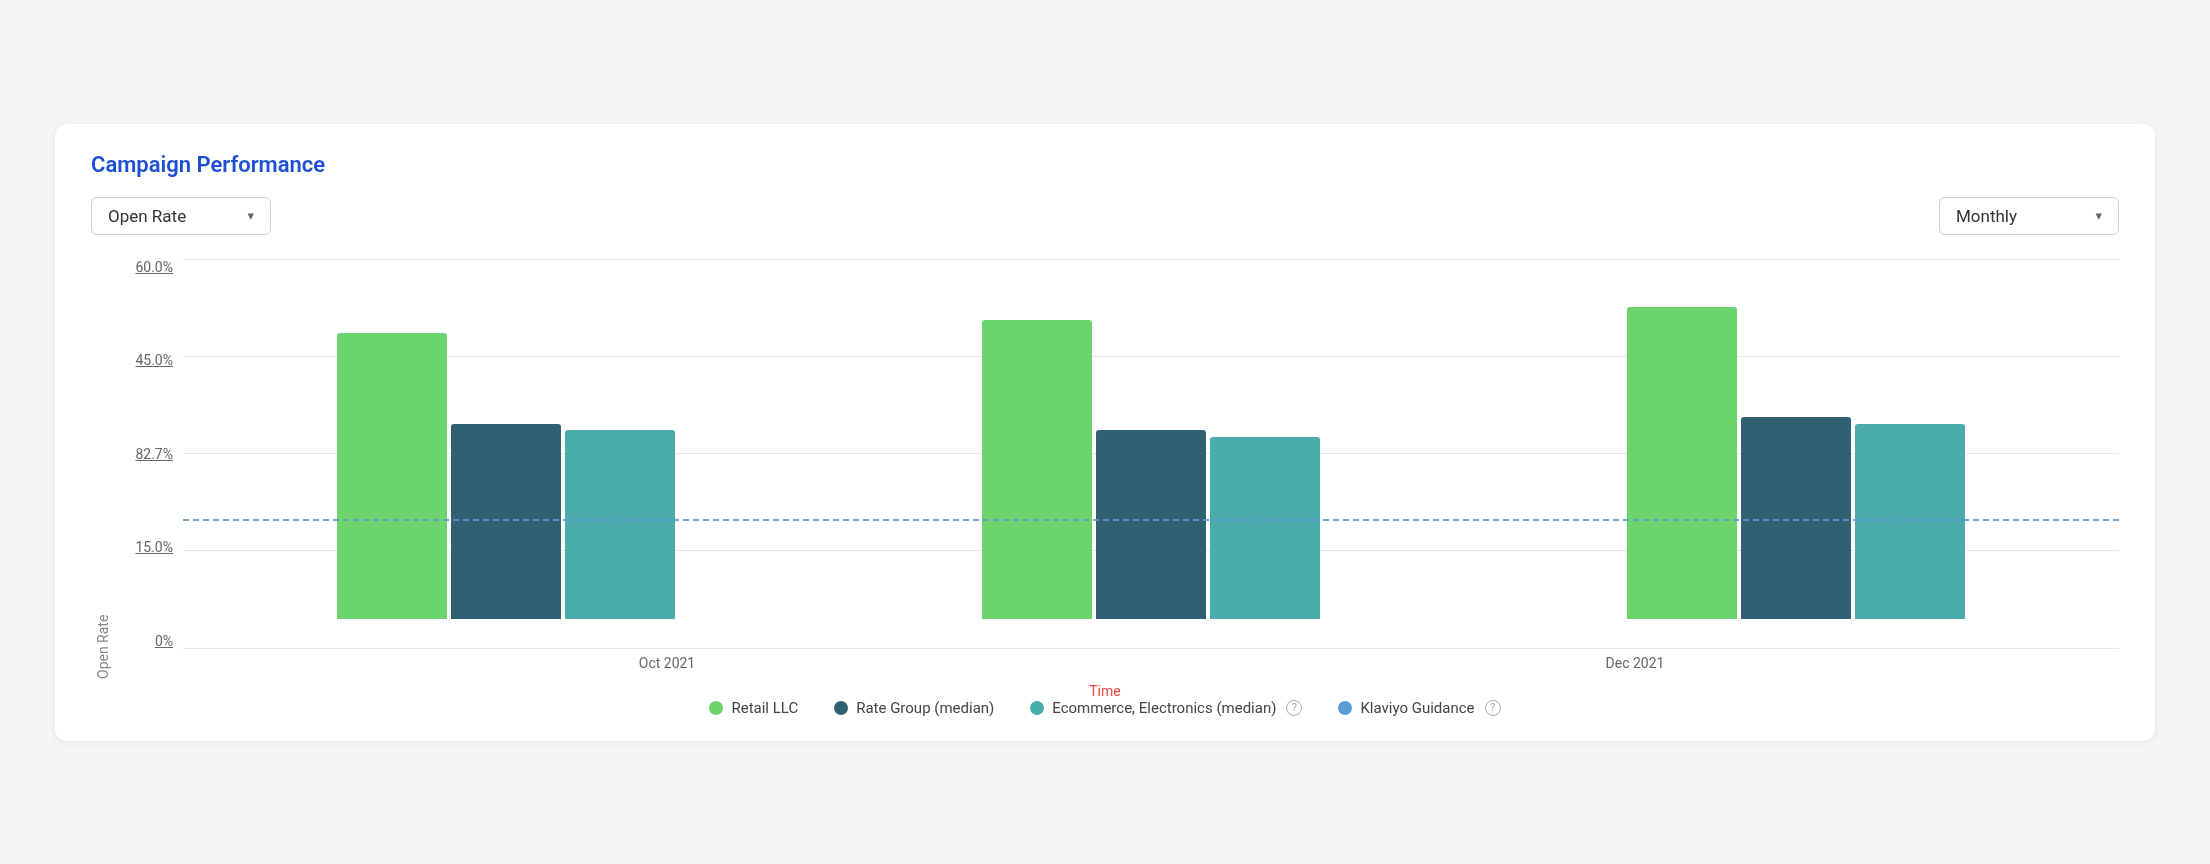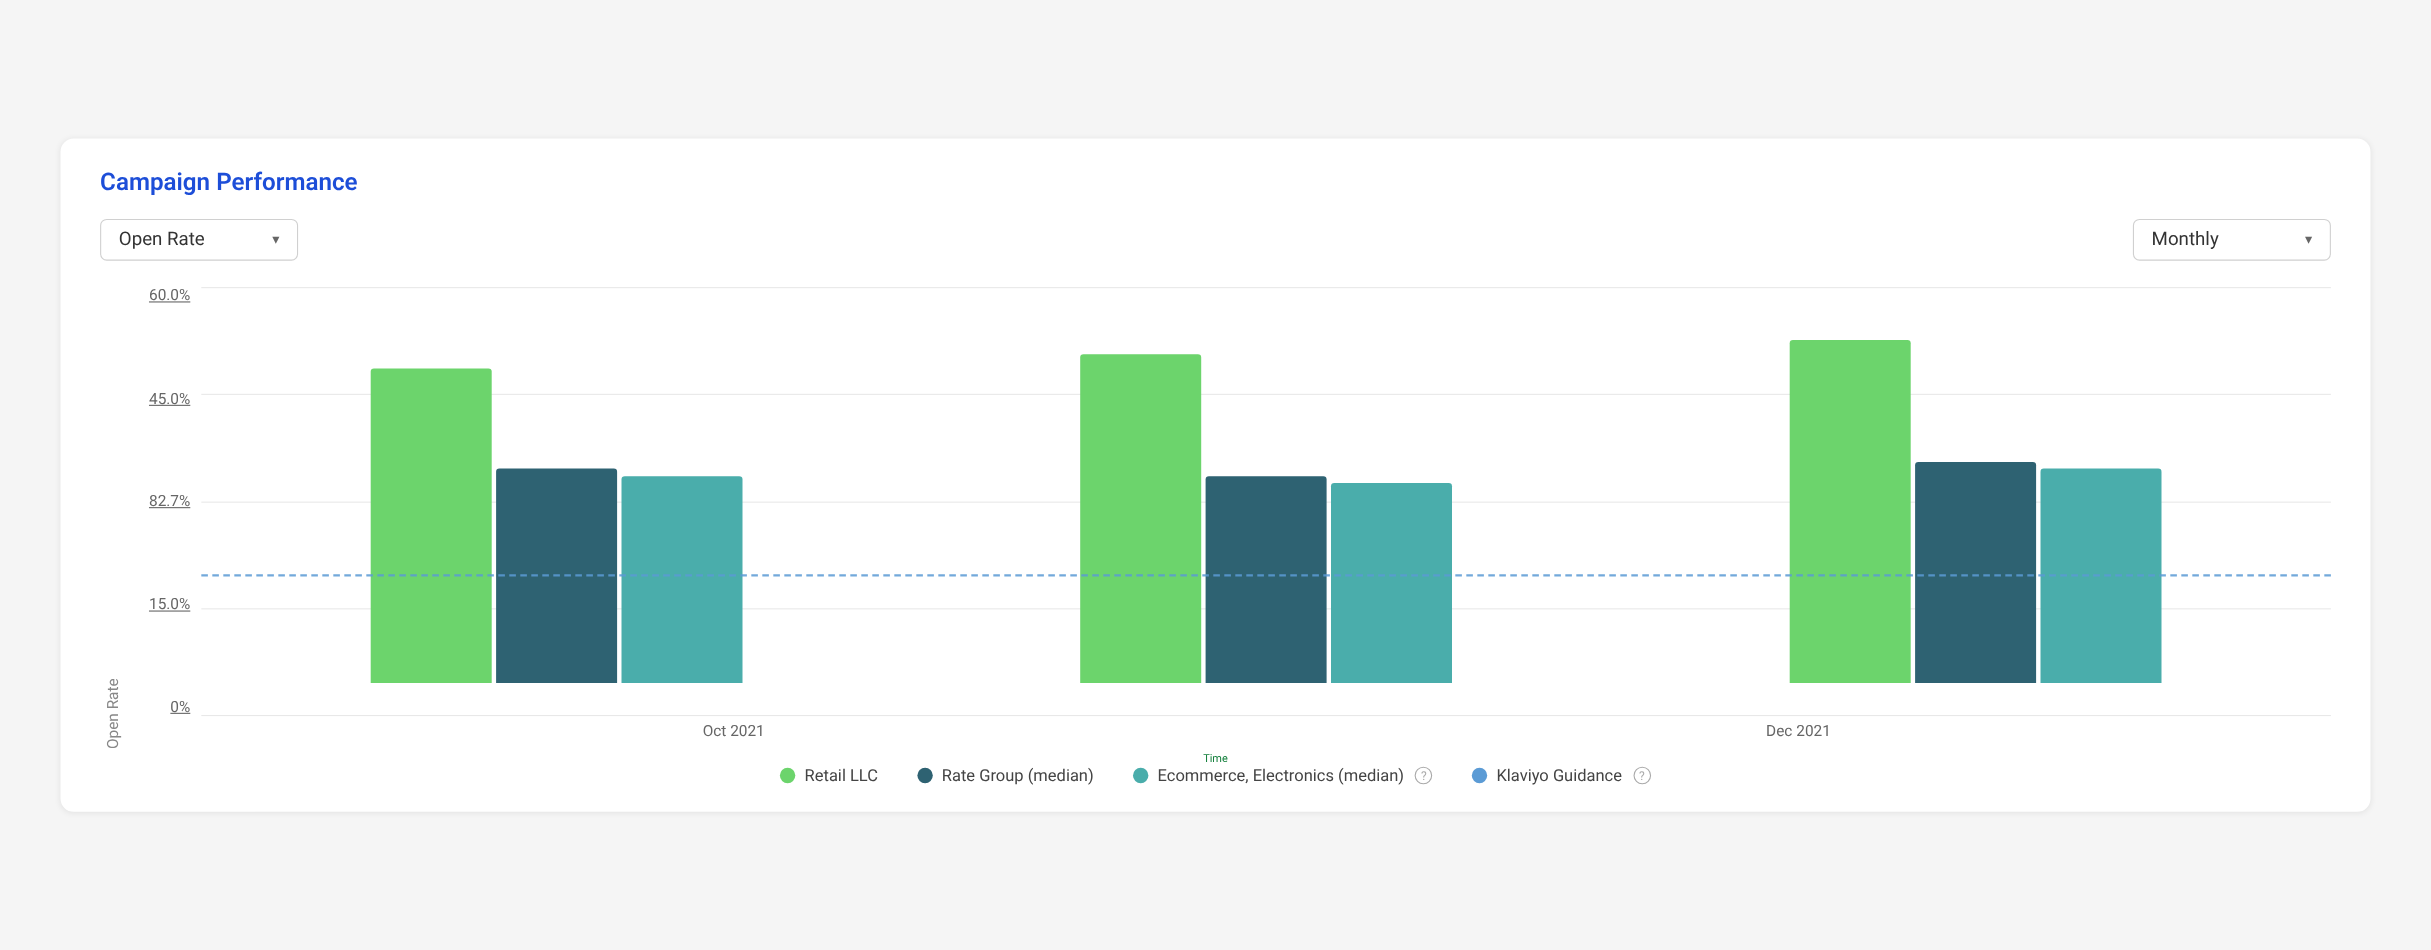--- a/index.html
+++ b/index.html
@@ -143,22 +143,22 @@
       padding-top: 6px;
     }
     .x-label {
       flex: 1;
       text-align: center;
       font-size: 14px;
       color: #666;
     }
     .x-axis-title {
       text-align: center;
-      font-size: 10px;
-      color: #15803d;
+      font-size: 14px;
+      color: #ef4444;
       margin-top: 4px;
     }
     .dashed-line {
       position: absolute;
       height: 2px;
       left: 0;
       right: 0;
       border-top: 2.5px dashed #5b9bd5;
       z-index: 2;
       opacity: 0.85;

